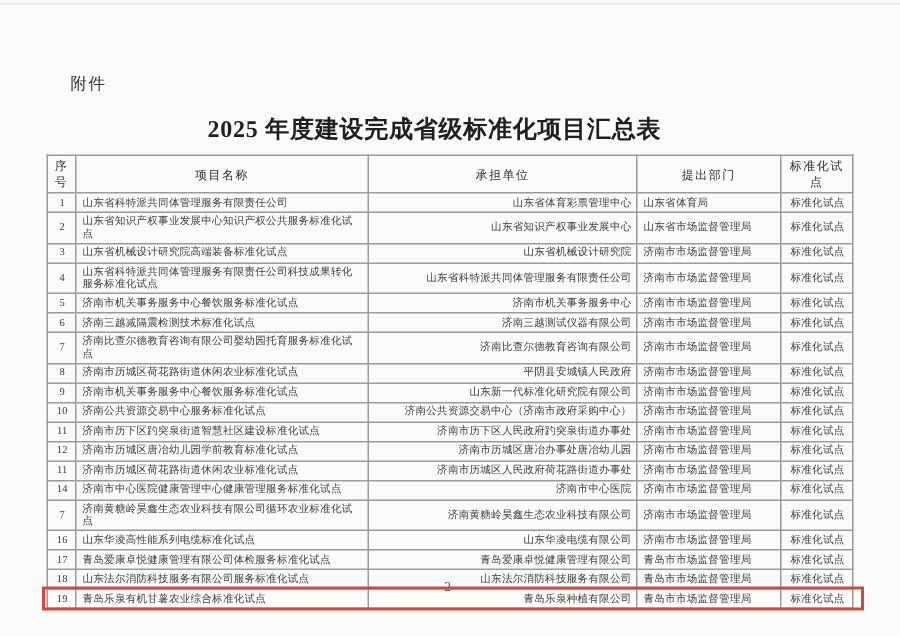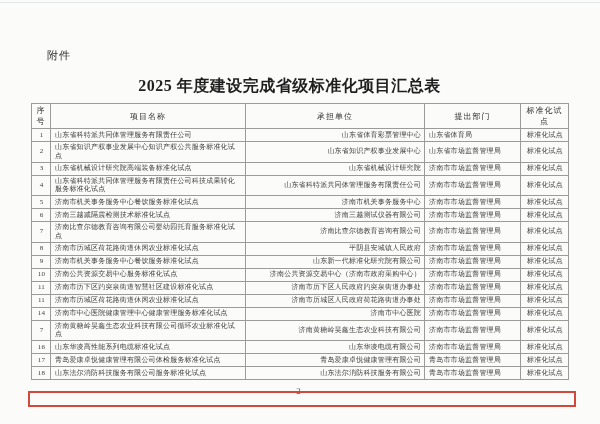--- a/index.html
+++ b/index.html
@@ -183,20 +183,27 @@
         <td data-name="cell-type">标准化试点</td>
       </tr>
       <tr data-name="table-row">
         <td data-name="cell-no">11</td>
         <td data-name="cell-project">济南市历下区趵突泉街道智慧社区建设标准化试点</td>
         <td data-name="cell-undertaker">济南市历下区人民政府趵突泉街道办事处</td>
         <td data-name="cell-proposer">济南市市场监督管理局</td>
         <td data-name="cell-type">标准化试点</td>
       </tr>
       <tr data-name="table-row">
+        <td data-name="cell-no">12</td>
+        <td data-name="cell-project">济南市历城区唐冶幼儿园学前教育标准化试点</td>
+        <td data-name="cell-undertaker">济南市历城区唐冶办事处唐冶幼儿园</td>
+        <td data-name="cell-proposer">济南市市场监督管理局</td>
+        <td data-name="cell-type">标准化试点</td>
+      </tr>
+      <tr data-name="table-row">
         <td data-name="cell-no">11</td>
         <td data-name="cell-project">济南市历城区荷花路街道休闲农业标准化试点</td>
         <td data-name="cell-undertaker">济南市历城区人民政府荷花路街道办事处</td>
         <td data-name="cell-proposer">济南市市场监督管理局</td>
         <td data-name="cell-type">标准化试点</td>
       </tr>
       <tr data-name="table-row">
         <td data-name="cell-no">14</td>
         <td data-name="cell-project">济南市中心医院健康管理中心健康管理服务标准化试点</td>
         <td data-name="cell-undertaker">济南市中心医院</td>
@@ -224,18 +231,25 @@
         <td data-name="cell-proposer">青岛市市场监督管理局</td>
         <td data-name="cell-type">标准化试点</td>
       </tr>
       <tr data-name="table-row">
         <td data-name="cell-no">18</td>
         <td data-name="cell-project">山东法尔消防科技服务有限公司服务标准化试点</td>
         <td data-name="cell-undertaker">山东法尔消防科技服务有限公司</td>
         <td data-name="cell-proposer">青岛市市场监督管理局</td>
         <td data-name="cell-type">标准化试点</td>
       </tr>
+      <tr data-name="table-row" id="highlighted-row">
+        <td data-name="cell-no">19</td>
+        <td data-name="cell-project">青岛乐泉有机甘薯农业综合标准化试点</td>
+        <td data-name="cell-undertaker">青岛乐泉种植有限公司</td>
+        <td data-name="cell-proposer">青岛市市场监督管理局</td>
+        <td data-name="cell-type">标准化试点</td>
+      </tr>
     </tbody>
 </table>
 
 <div class="highlight-box" data-name="highlight-box" style="left: 27.5px; top: 390.5px; width: 548px; height: 16px; border-color: rgb(207, 74, 60);"></div>
 
 <div class="page-number" data-name="page-number">- 2 -</div>
 
 </body></html>

